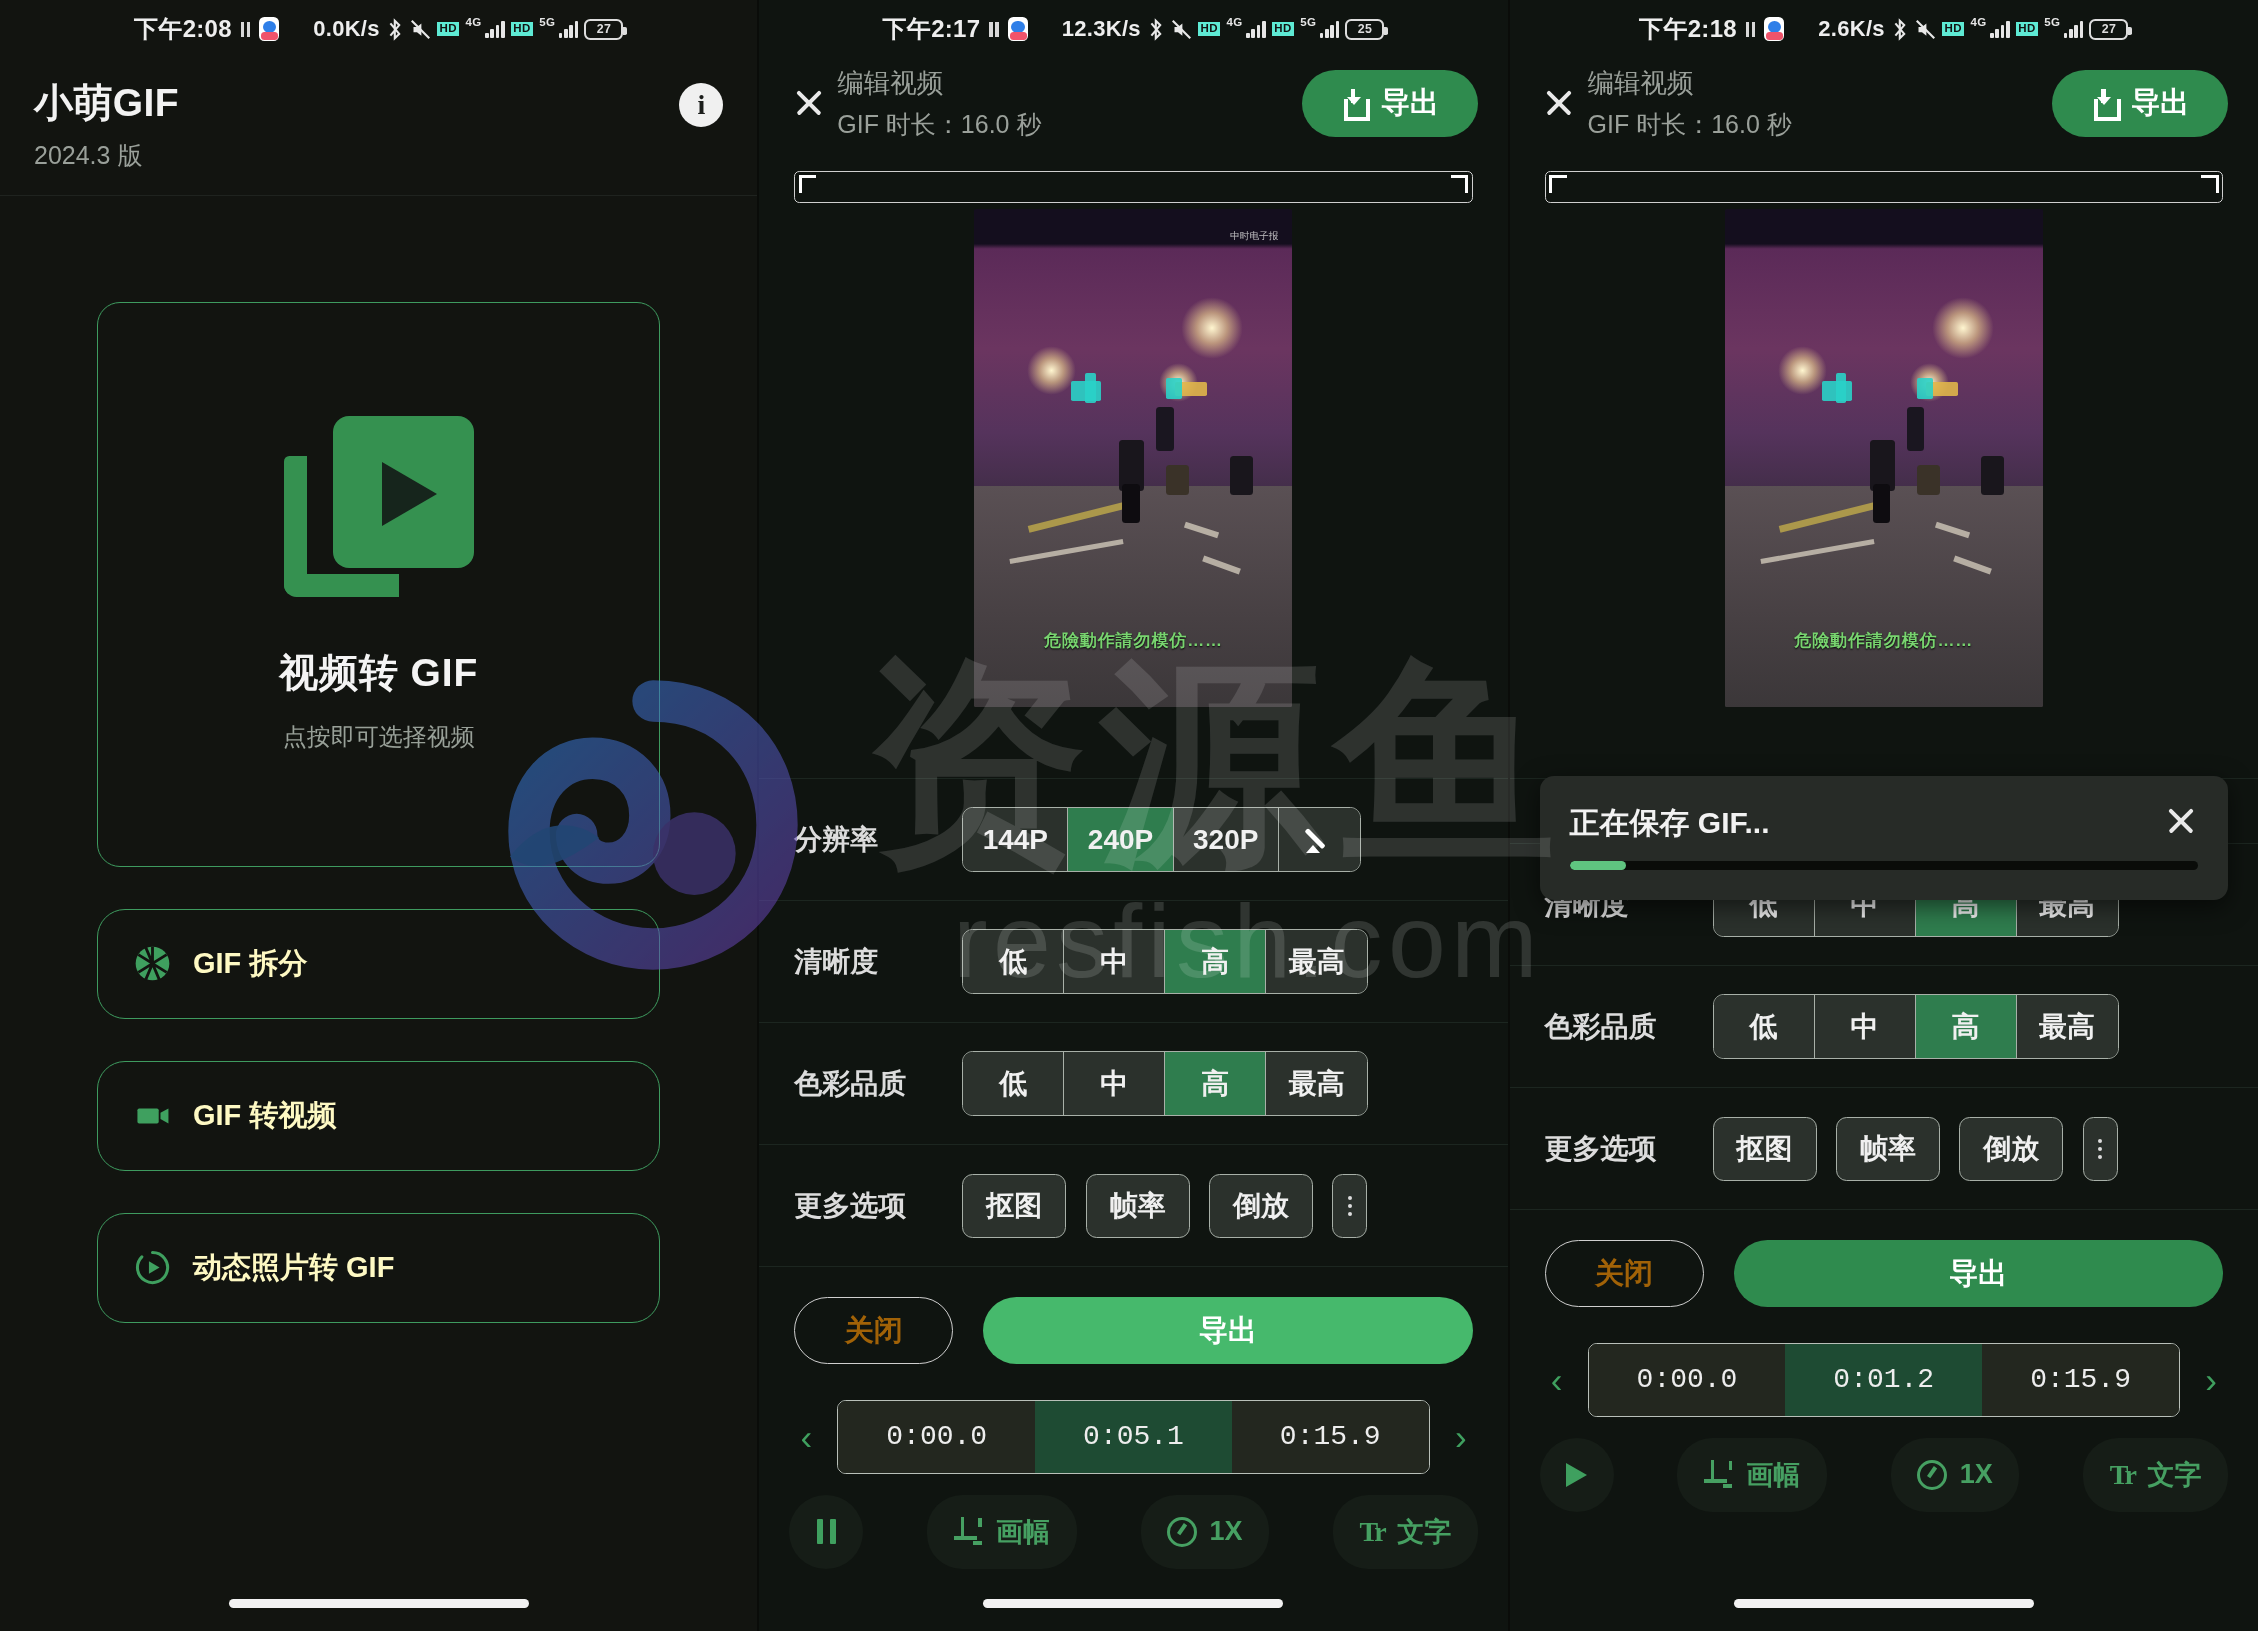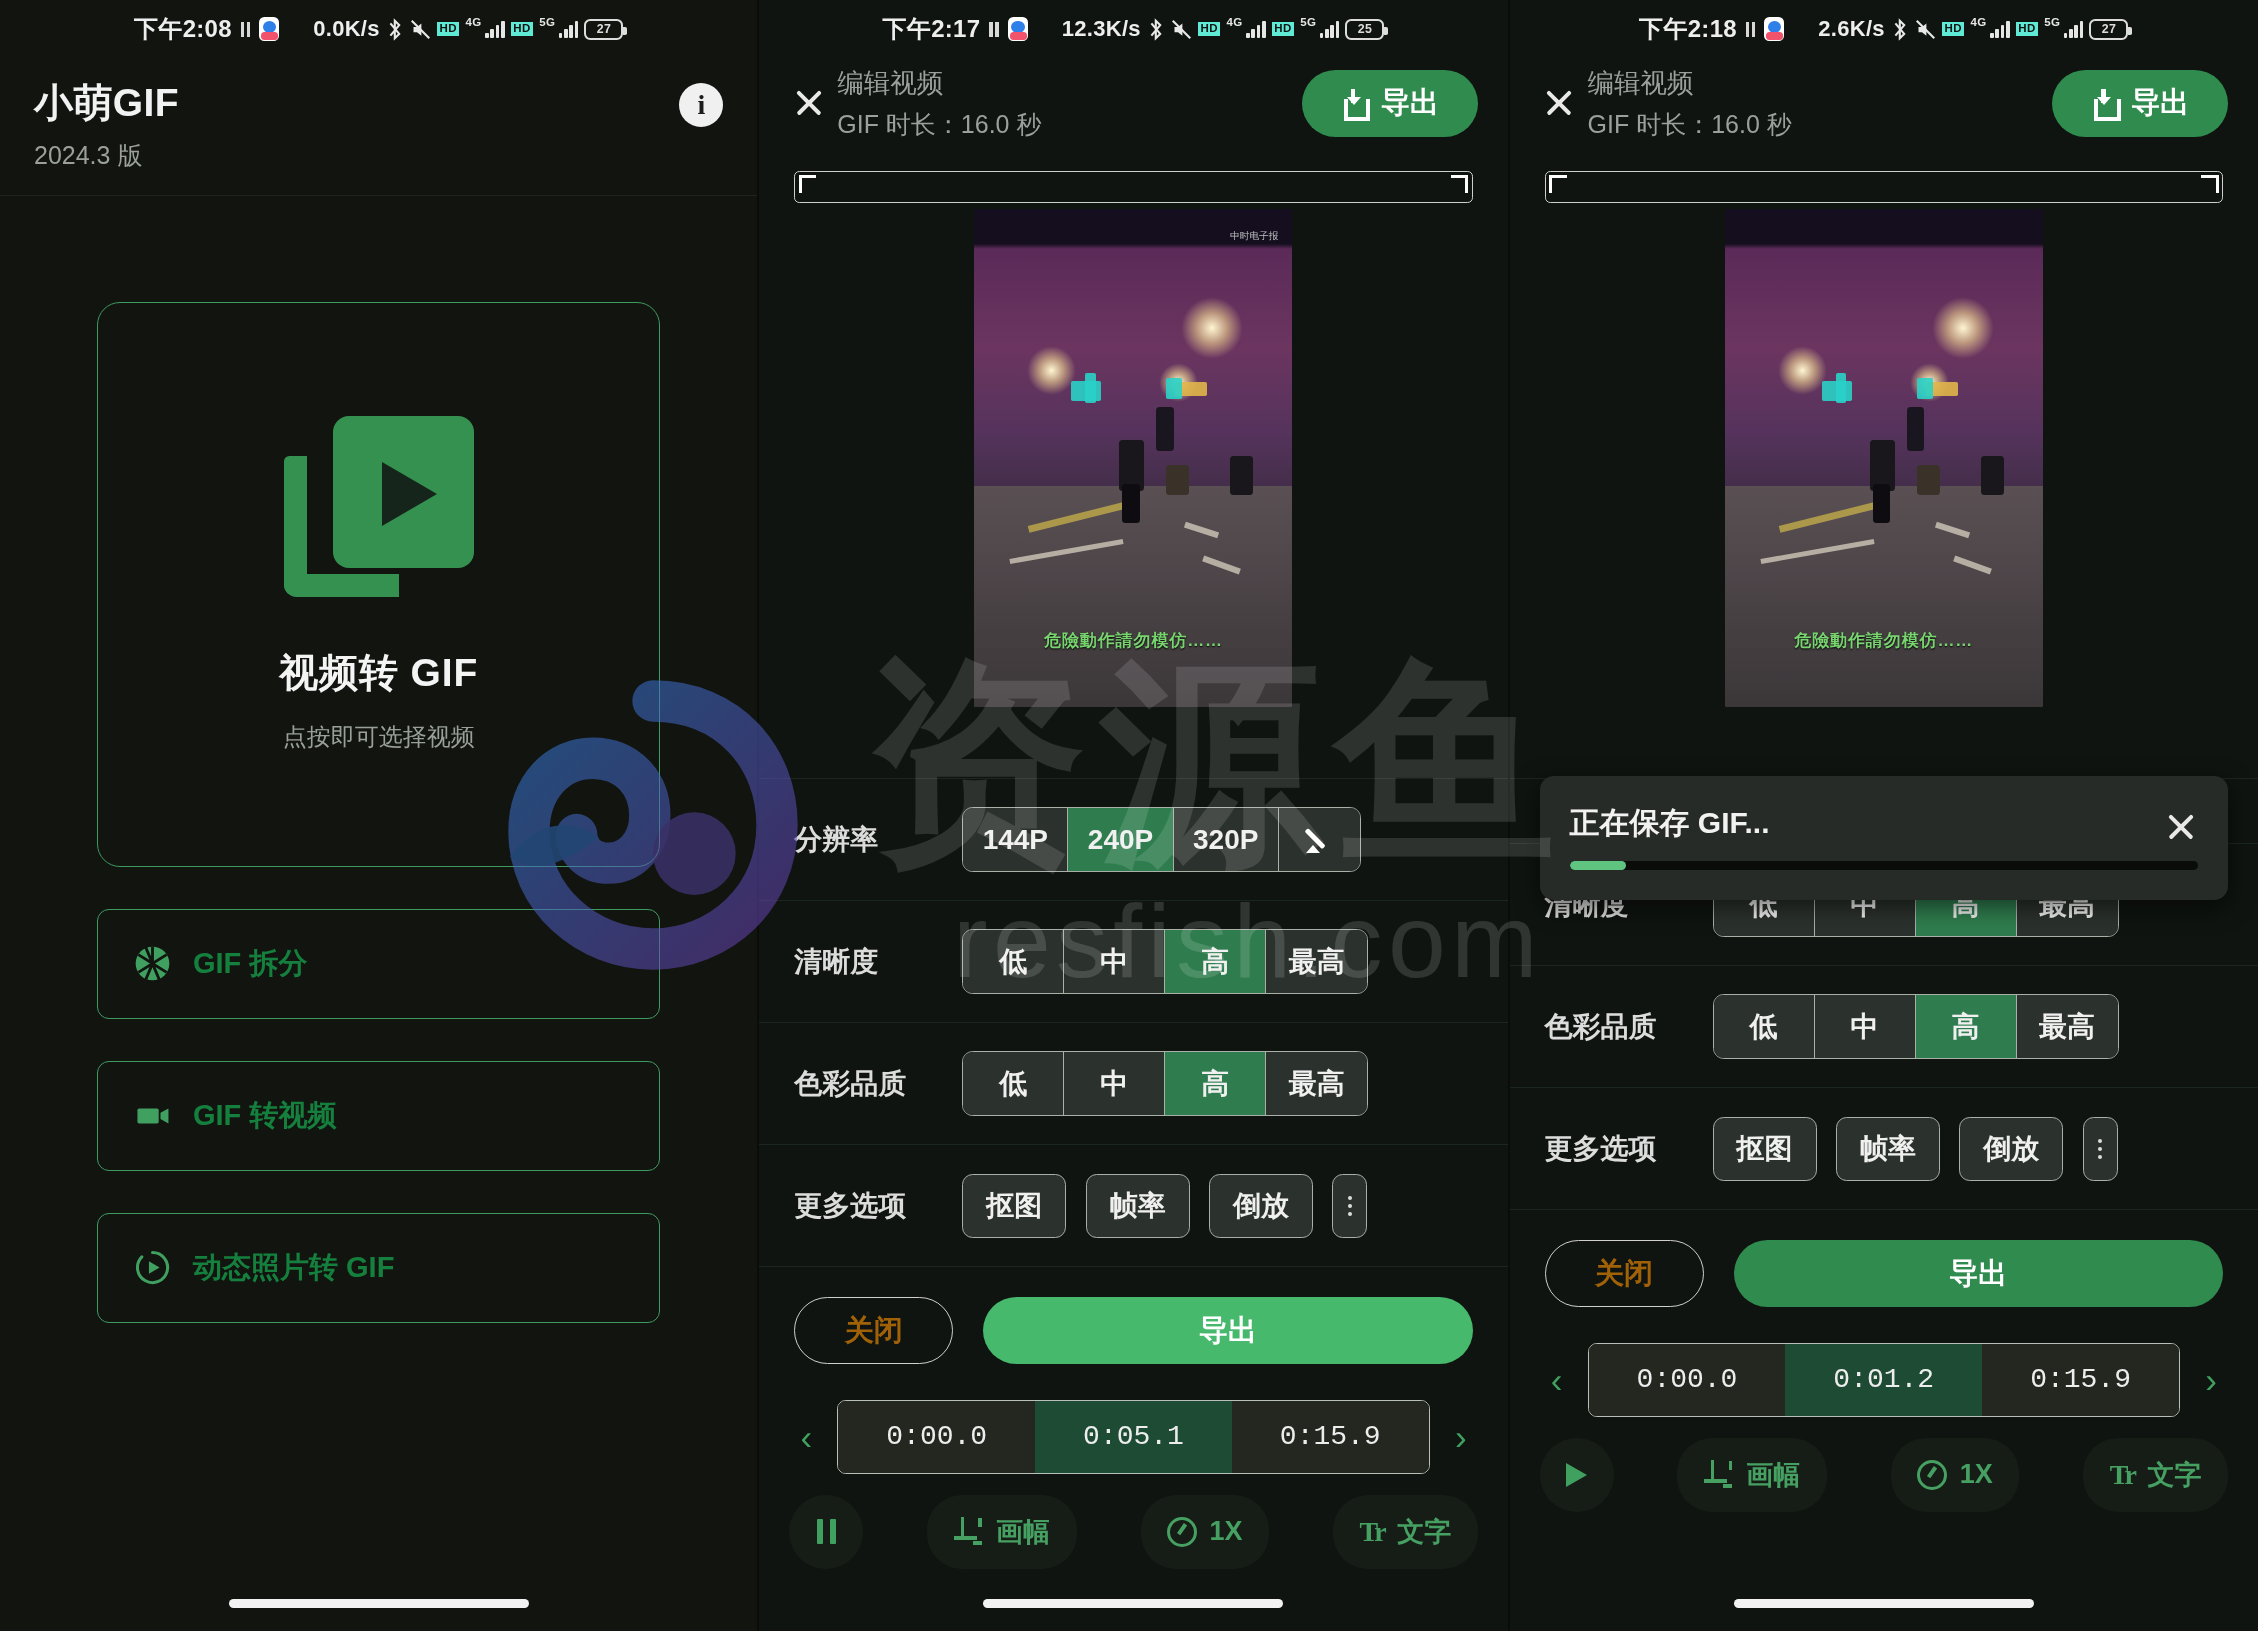--- a/index.html
+++ b/index.html
@@ -74,23 +74,23 @@
   .vg-play {
     position:absolute; right:37px; top:46px;
     width:0;height:0;border-left:55px solid #16251c;
     border-top:32px solid transparent;border-bottom:32px solid transparent;
   }
   .card-title { color:#f4f4f4; font-size:39px; font-weight:700; letter-spacing:0.9px;}
   .card-sub { color:#98a098; font-size:24px; margin-top:21px;}
 
   .opt-btn {
     margin: 0 97px; height: 110px; margin-top: 42px;
-    border:1.8px solid #3e9b5f; border-radius: 12px;
+    border:1.8px solid #3e9b5f; border-radius: 28px;
     display:flex; align-items:center; gap:21px; padding-left: 35px;
-    color:#15803d; font-size:29px; font-weight:600;
+    color:#fef9c3; font-size:29px; font-weight:600;
   }
   .opt-ic { width:39px; height:39px; flex:none; position:relative;}
 
   
   .edit-head { display:flex; align-items:center; padding: 14px 30px 19.4px 30px; gap:9px;}
   .x-btn { width:39px; height:39px; flex:none; position:relative;}
   .x-btn::before,.x-btn::after{content:'';position:absolute;left:3.5px;top:17.6px;width:32px;height:3.5px;background:#e9e9e9;border-radius:1.8px;}
   .x-btn::before{transform:rotate(45deg)} .x-btn::after{transform:rotate(-45deg)}
   .eh-texts { flex:1; }
   .eh-t1 { color:#9aa09a; font-size:26.5px; font-weight:500;}
@@ -193,21 +193,21 @@
   .homebar { position:absolute; bottom:23px; left:0; right:0; display:flex; justify-content:center;}
   .homebar i { width:300px; height:8.8px; background:#f2f2f2; border-radius:5.3px; display:block;}
 
   
   .saving {
     position:absolute; left:30px; right:30px; top:776px;
     background:#272b27; border-radius:14px; padding: 26.5px 30px 30px 30px;
     display:flex; flex-direction:column; gap:17.6px; z-index:40;
     box-shadow: 0 7px 25px rgba(0,0,0,.55);
   }
-  .saving-top { display:flex; align-items:flex-end; justify-content:space-between;}
+  .saving-top { display:flex; align-items:flex-start; justify-content:space-between;}
   .saving-txt { color:#f2f2f2; font-size:30px; font-weight:700;}
   .saving-x { width:35px;height:35px;position:relative;}
   .saving-x::before,.saving-x::after{content:'';position:absolute;left:1.8px;top:16px;width:32px;height:3.5px;background:#e9e9e9;border-radius:1.8px;}
   .saving-x::before{transform:rotate(45deg)} .saving-x::after{transform:rotate(-45deg)}
   .prog { height:8.8px; background:#0a0c09; border-radius:5.3px; overflow:hidden;}
   .prog b { display:block; height:100%; background:#5fc480; border-radius:5.3px; width: 9%;}
 
   
   .watermark { position:absolute; left:0; top:0; width:2258px; height:1631px; pointer-events:none; z-index:60; }
   .wm-fish { position:absolute; left:494px; top:666px; width:318px; height:318px; opacity:.55;}

